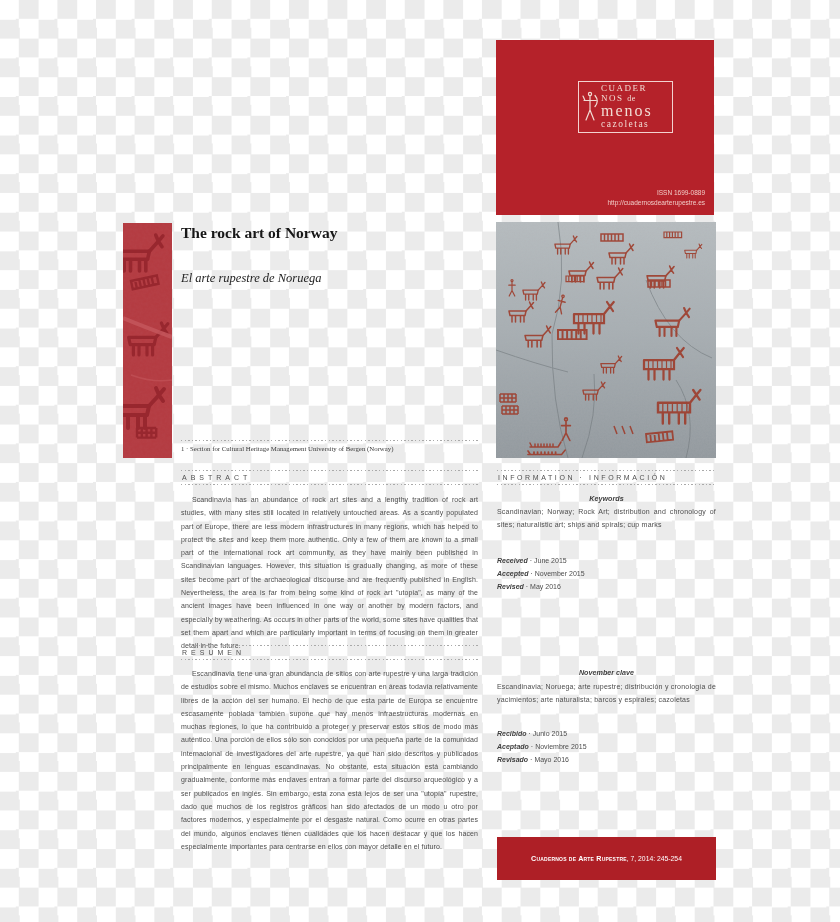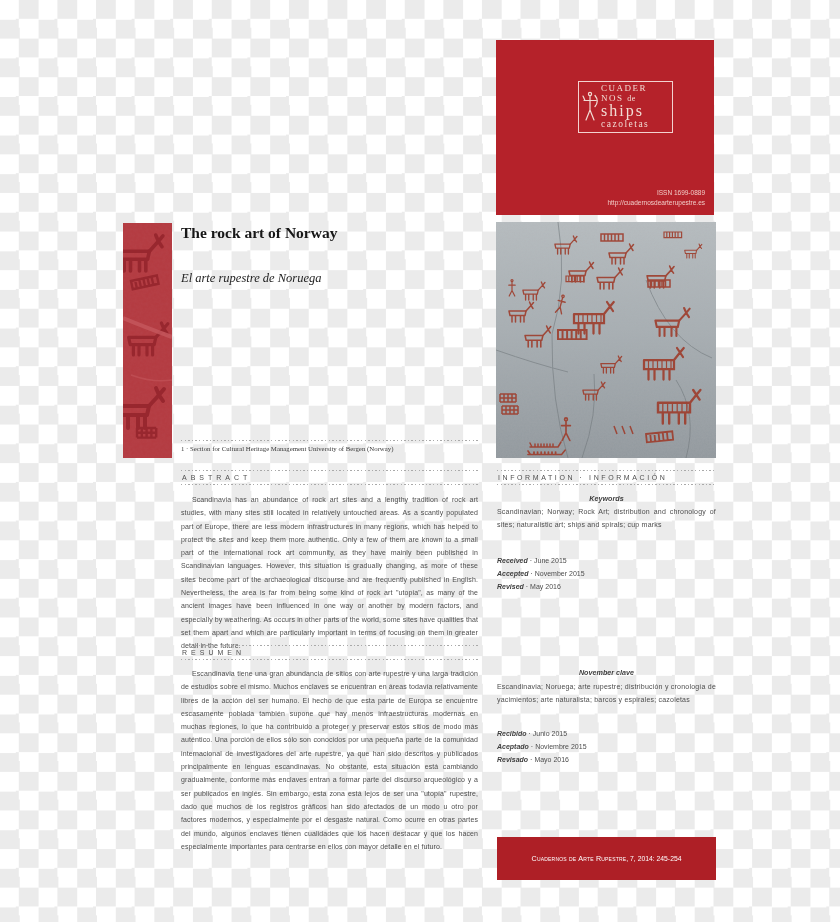--- a/index.html
+++ b/index.html
@@ -37,21 +37,21 @@
   
   .col-left{left:181px;width:297px;}
   .col-right{left:497px;width:219px;}
   .body-text{font-size:7px;line-height:13.3px;color:#4d4d4d;text-align:justify;text-indent:11px;letter-spacing:.1px;}
   .kw-label{font-size:7.2px;font-style:italic;font-weight:bold;color:#3f3f3f;text-align:center;}
   .kw-text{font-size:7px;line-height:13.3px;color:#4d4d4d;text-align:justify;letter-spacing:.2px;}
   .date-row{font-size:7px;line-height:13.2px;color:#4d4d4d;}
   .date-row .dlabel{font-style:italic;font-weight:bold;color:#3f3f3f;}
   
   .footer-bar{left:497px;top:837px;width:219px;height:43px;background:#ae1f26;display:flex;align-items:center;justify-content:center;color:#fff;}
-  .footer-name{font-weight:normal;font-variant:small-caps;font-size:7.2px;letter-spacing:.2px;}
+  .footer-name{font-weight:bold;font-variant:small-caps;font-size:7.2px;letter-spacing:.2px;}
   .footer-cite{font-size:6.8px;}
   
   .photo{left:496px;top:222px;width:220px;height:236px;}
   .strip{left:123px;top:223px;width:49px;height:235px;}
   svg{display:block;}
 </style>
 </head>
 <body>
 
 <div id="stage">
@@ -99,21 +99,21 @@
     <div class="logo-frame">
       <svg width="16" height="34" viewBox="0 0 16 34">
         <g stroke="#f2dcd4" stroke-width="1.2" fill="none" stroke-linecap="round">
           <circle cx="8" cy="4" r="1.6"></circle>
             <path d="M8 6 V20 M2 10.5 H14 M13 5.5 Q17.5 11 13 16.5 M8 20 L4 30 M8 20 L12 30 M3 10.5 L1 6"></path>
         </g>
       </svg>
       <div class="logo-text">
         <div class="lg1">CUADER</div>
         <div class="lg2"><span>NOS </span><span class="sm">de</span></div>
-        <div class="lg3">ships</div>
+        <div class="lg3">menos</div>
         <div class="lg4">cazoletas</div>
       </div>
     </div>
     <div class="issn-block">
       <div>ISSN 1699-0889</div>
       <div>http://cuadernosdearterupestre.es</div>
     </div>
   </div>
 
   <svg class="abs strip" viewBox="0 0 49 235" preserveAspectRatio="none">

